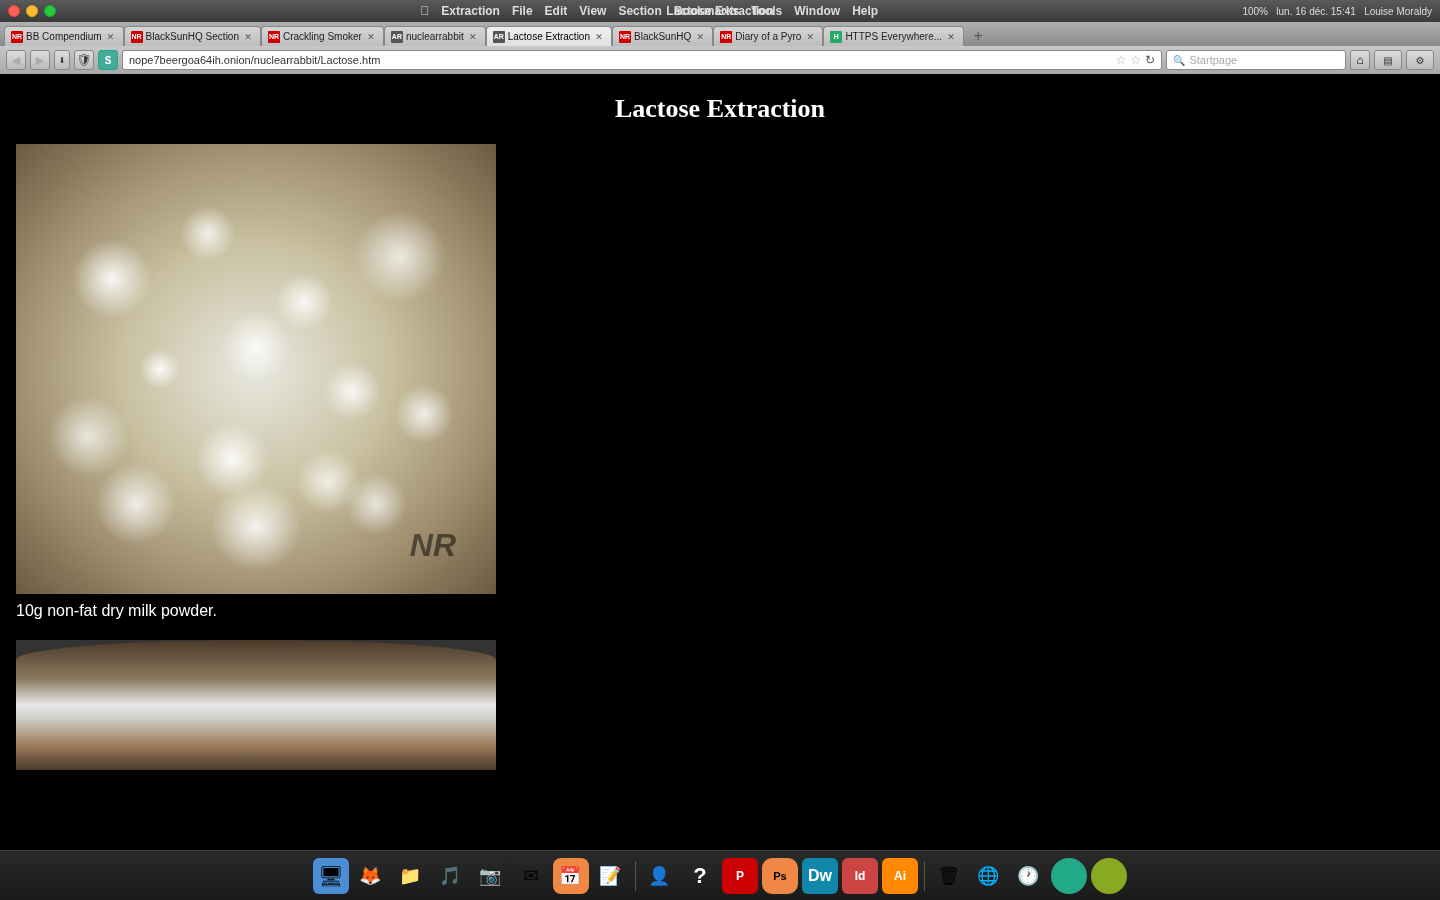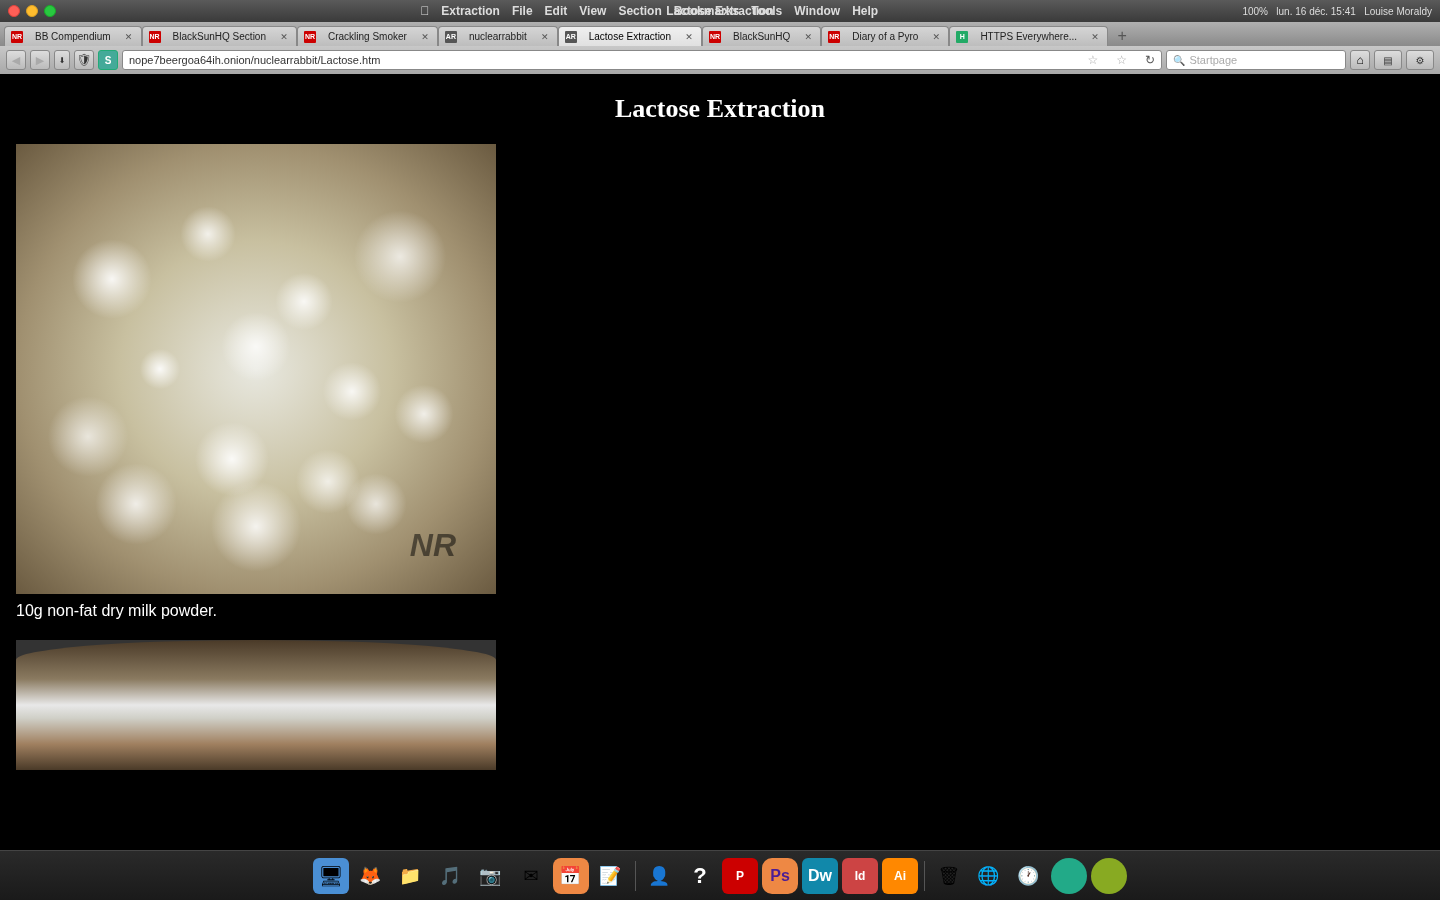--- a/index.html
+++ b/index.html
@@ -53,21 +53,21 @@
       border-bottom: none;
       border-radius: 4px 4px 0 0;
       display: flex;
       align-items: center;
       padding: 0 6px;
       font-size: 10px;
       color: #222;
       cursor: pointer;
       max-width: 160px;
       min-width: 60px;
-      gap: 12px;
+      gap: 3px;
       position: relative;
     }
     .tab.active {
       background: linear-gradient(to bottom, #f0f0f0, #e0e0e0);
       z-index: 2;
       color: #000;
     }
     .tab-favicon {
       width: 12px; height: 12px; flex-shrink: 0;
       background: #888; border-radius: 1px; font-size: 7px;
@@ -109,21 +109,21 @@
       flex: 1;
       height: 20px;
       background: #fff;
       border: 1px solid #888;
       border-radius: 3px;
       display: flex;
       align-items: center;
       padding: 0 6px;
       font-size: 11px;
       color: #333;
-      gap: 18px;
+      gap: 4px;
     }
     .nav-url-text { flex: 1; }
     .nav-star { font-size: 12px; color: #aaa; }
     .nav-reload { font-size: 12px; color: #555; cursor: pointer; }
     .nav-search-bar {
       width: 180px; height: 20px;
       background: #fff; border: 1px solid #888; border-radius: 3px;
       display: flex; align-items: center; padding: 0 6px;
       font-size: 11px; color: #333; gap: 4px;
     }
@@ -343,21 +343,21 @@
   <div class="dock-item">📁</div>
   <div class="dock-item">🎵</div>
   <div class="dock-item">📷</div>
   <div class="dock-item">✉</div>
   <div class="dock-item" style="background:#e84; border-radius:8px;">📅</div>
   <div class="dock-item">📝</div>
   <div class="dock-divider"></div>
   <div class="dock-item">👤</div>
   <div class="dock-item" style="color:#fff; font-size:22px; font-weight:bold;">?</div>
   <div class="dock-item" style="background:#c00; border-radius:6px; color:#fff; font-size:12px; font-weight:bold;">P</div>
-  <div class="dock-item" style="background:#e84; border-radius:10px; color:#4c1d95; font-size:16px; font-weight:bold;">Ps</div>
+  <div class="dock-item" style="background:#e84; border-radius:10px; color:#000000; font-size:11px; font-weight:bold;">Ps</div>
   <div class="dock-item" style="background:#18a; border-radius:6px; color:#fff; font-size:16px; font-weight:bold;">Dw</div>
   <div class="dock-item" style="background:#c44; border-radius:6px; color:#fff; font-size:12px; font-weight:bold;">Id</div>
   <div class="dock-item" style="background:#f80; border-radius:6px; color:#fff; font-size:12px; font-weight:bold;">Ai</div>
   <div class="dock-divider"></div>
   <div class="dock-item">🗑</div>
   <div class="dock-item">🌐</div>
   <div class="dock-item">🕐</div>
   <div class="dock-item" style="background:#2a8; border-radius:50%; width:36px; height:36px;"></div>
   <div class="dock-item" style="background:#8a2; border-radius:50%; width:36px; height:36px;"></div>
 </div>

